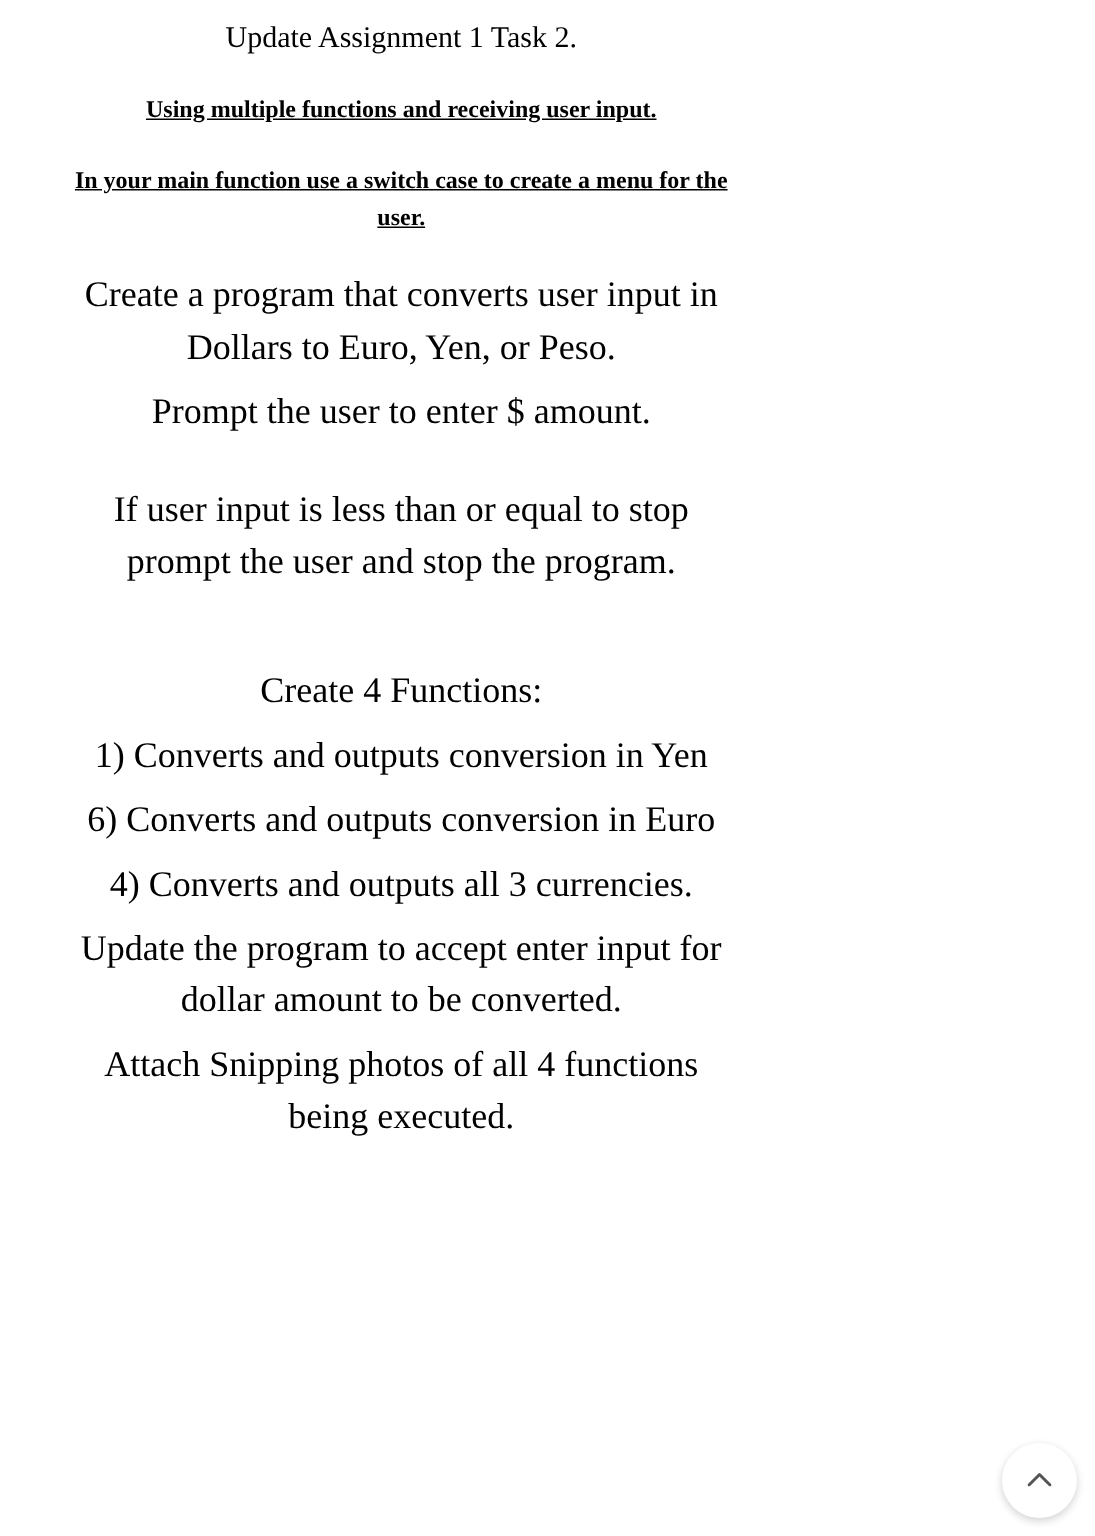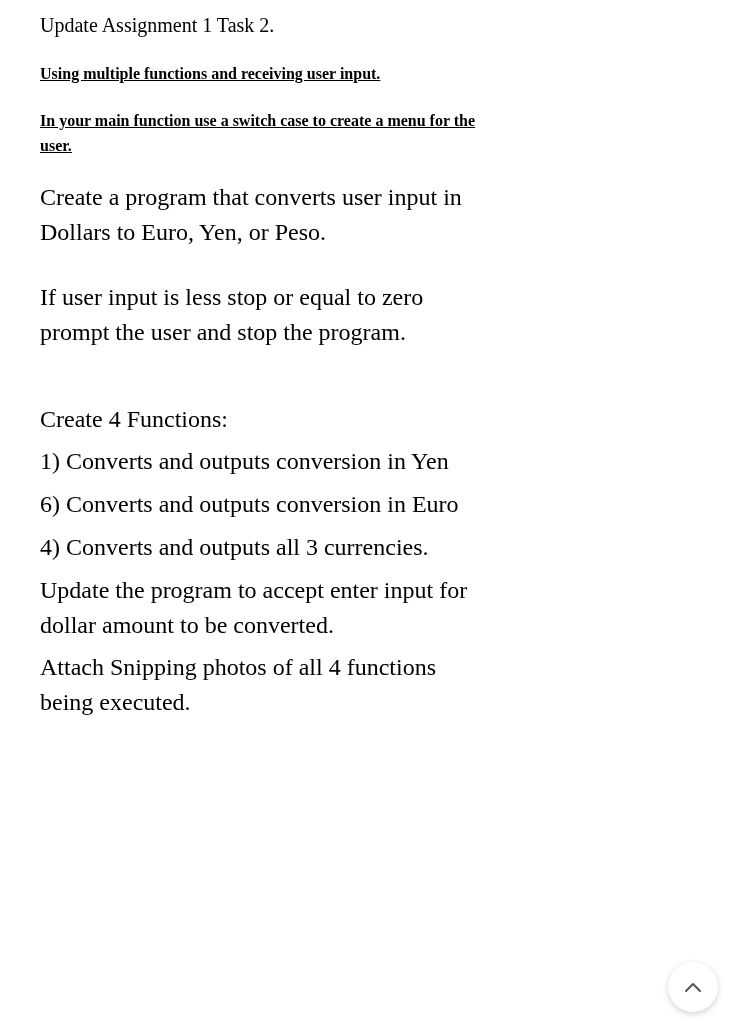--- a/index.html
+++ b/index.html
@@ -11,20 +11,21 @@
       width: 730px;
       height: 1024px;
       background: #ffffff;
       font-family: Georgia, 'Times New Roman', serif;
       color: #000000;
       padding: 10px 40px 20px 40px;
       position: relative;
     }
     .content {
       max-width: 455px;
+      text-align: center;
     }
     .para {
       font-size: 20px;
       line-height: 1.5;
       margin-bottom: 22px;
     }
     .para-tight {
       font-size: 24px;
       line-height: 1.45;
       margin-bottom: 8px;
@@ -65,24 +66,25 @@
 
   <p class="para">Update Assignment 1 Task 2.</p>
 
 
   <p class="underlined-bold">Using multiple functions and receiving user input.</p>
 
   <p class="underlined-bold">In your main function use a switch case to create a menu for the user.</p>
 
   <p class="para-tight">Create a program that converts user input in Dollars to Euro, Yen, or Peso.</p>
 
+  <p class="para-tight">Prompt the user to enter $ amount.</p>
 
   <div class="spacer"></div>
 
-  <p class="para-tight">If user input is less stop or equal to zero prompt the user and stop the program.</p>
+  <p class="para-tight">If user input is less than or equal to stop prompt the user and stop the program.</p>
 
   <div class="spacer"></div>
   <div class="spacer"></div>
 
   <p class="para-tight">Create 4 Functions:</p>
 
   <p class="para-tight">1) Converts and outputs conversion in Yen</p>
 
   <p class="para-tight">6) Converts and outputs conversion in Euro</p>
 

